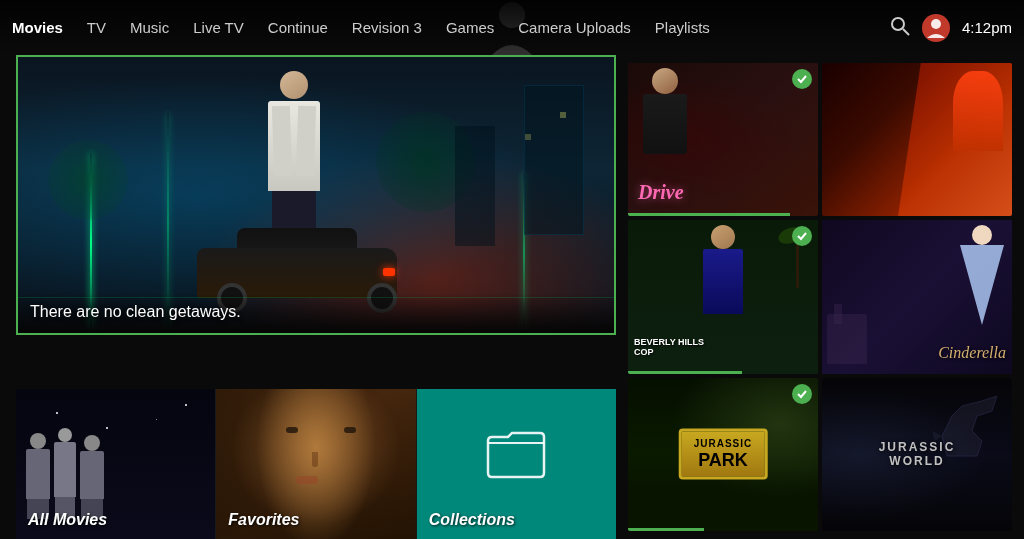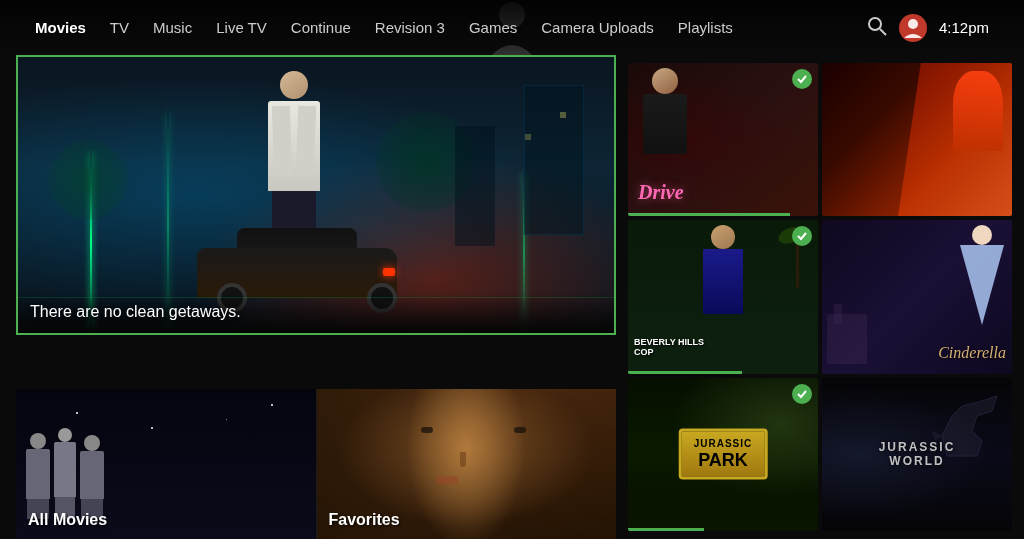--- a/index.html
+++ b/index.html
@@ -13,21 +13,21 @@
       position: relative;
     }
 
     
     .header {
       position: absolute;
       top: 0; left: 0; right: 0;
       height: 55px;
       display: flex;
       align-items: center;
-      padding: 0 35px;
+      padding: 0 12px;
       background: linear-gradient(to bottom, rgba(0,0,0,0.8), transparent);
       z-index: 10;
     }
     .nav-items {
       display: flex;
       gap: 24px;
       align-items: center;
     }
     .nav-item {
       font-size: 15px;
@@ -235,20 +235,21 @@
       transform: translate(-50%, -65%);
     }
     .bottom-card-label {
       position: absolute;
       bottom: 10px;
       left: 12px;
       font-size: 16px;
       font-weight: 600;
       color: #fff;
       text-shadow: 1px 1px 3px rgba(0,0,0,0.8);
+      font-style: italic;
     }
 
     
     .right-panel {
       flex: 1;
       display: flex;
       flex-direction: column;
       padding: 8px 12px;
     }
     .section-title {
@@ -577,20 +578,30 @@
             <div style="position:absolute; top:25%; right:30%; width:12px; height:6px; background:rgba(30,20,10,0.8); border-radius:3px;"></div>
 
             <div style="position:absolute; top:42%; left:48%; width:6px; height:15px; background:rgba(80,40,10,0.4); border-radius:0 0 4px 4px;"></div>
 
             <div style="position:absolute; top:58%; left:40%; width:22px; height:8px; background:rgba(150,70,40,0.6); border-radius:4px;"></div>
           </div>
         </div>
         <span class="bottom-card-label">Favorites</span>
       </div>
 
+      <div class="bottom-card">
+        <div class="bottom-card-bg collections-bg"></div>
+        <div class="folder-icon-wrap">
+          <svg width="60" height="50" viewBox="0 0 60 50" fill="none">
+            <path d="M2 12 Q2 8 6 8 L22 8 L26 4 L54 4 Q58 4 58 8 L58 44 Q58 48 54 48 L6 48 Q2 48 2 44 Z" fill="none" stroke="rgba(255,255,255,0.9)" stroke-width="2.5"></path>
+            <path d="M2 14 L58 14" stroke="rgba(255,255,255,0.9)" stroke-width="2"></path>
+          </svg>
+        </div>
+        <span class="bottom-card-label">Collections</span>
+      </div>
 
     </div>
   </div>
 
   <div class="right-panel">
     <div class="grid-2x3">
 
       <div class="movie-tile">
         <div class="movie-tile-bg drive-bg">
           <div style="position:absolute; width:100%; height:100%; background:radial-gradient(ellipse at 30% 50%, rgba(60,0,0,0.5) 0%, transparent 60%);">

